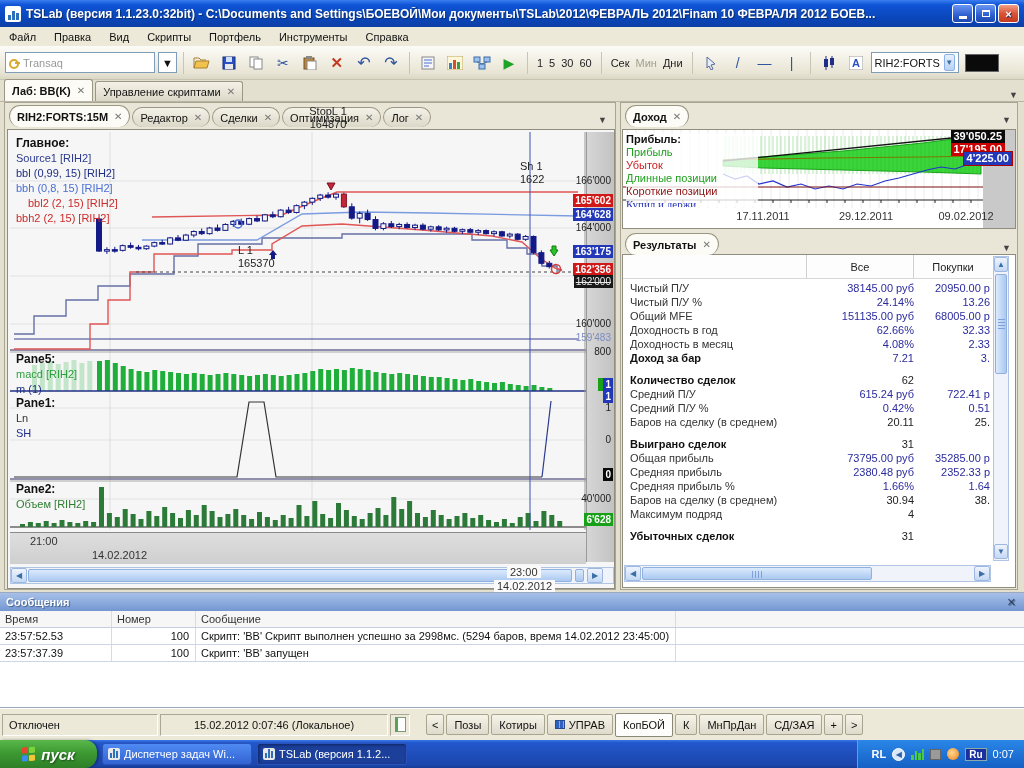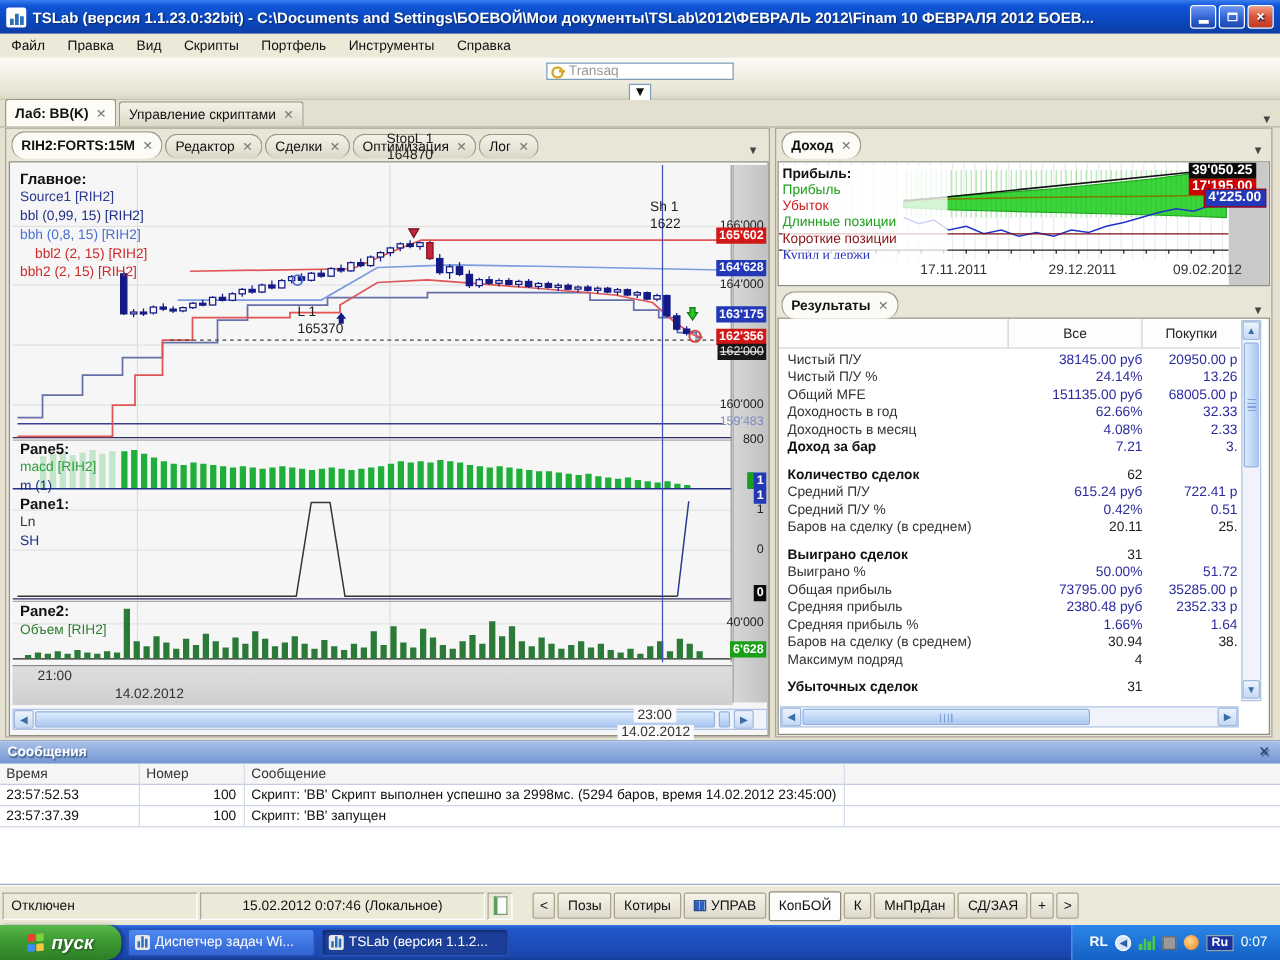--- a/index.html
+++ b/index.html
@@ -23,21 +23,21 @@
   .win-btn.close { background:linear-gradient(180deg,#f0a086,#dd5236 50%,#c23a20); }
   .win-btn .minglyph { display:block; width:8px; height:3px; background:#fff; margin-top:8px; }
   .win-btn .restglyph { display:block; width:8px; height:7px; border:1px solid #fff; border-top:2px solid #fff; }
 
   
   .menubar { position:absolute; left:0; top:27px; width:1024px; height:19px; background:#ece9d8;
     display:flex; align-items:center; }
   .menu-item { padding:2px 9px; }
   .toolbar { position:absolute; left:0; top:46px; width:1024px; height:34px;
     background:linear-gradient(180deg,#fcfbf7,#e9e5d5 80%,#dcd8c6); border-bottom:1px solid #c8c4b2;
-    display:flex; align-items:center; padding:4px 5px; gap:3px;flex-direction:column; }
+    display:flex; align-items:center; padding:16px 5px; gap:3px; }
   .combo { background:#fff; border:1px solid #7f9db9; height:21px; display:flex; align-items:center;
     padding:0 3px; }
   .combo .arrow-box { width:16px; height:17px; margin-left:4px;
     background:linear-gradient(180deg,#e7f0fc,#b8d2f2); border:1px solid #8cb0e8; border-radius:2px;
     display:flex; align-items:center; justify-content:center; color:#3a6ea5; font-size:8px; }
   .transaq-combo { width:150px; color:#999; }
   .key-glyph { width:10px; height:10px; margin-right:4px; position:relative; }
   .key-glyph:before { content:""; position:absolute; left:0; top:1px; width:6px; height:6px;
     border:2px solid #d8a92c; border-radius:50%; }
   .key-glyph:after { content:""; position:absolute; left:6px; top:4px; width:5px; height:2px; background:#d8a92c; }
@@ -696,21 +696,21 @@
         <div>L 1</div>
           <div>165370</div>
       </div>
       <div class="annot" style="left:512px;top:30px;width:64px;text-align:left">
         <div>Sh 1</div>
           <div>1622</div>
       </div>
 
       <div class="gutter" id="gutter">
           <span class="g-lab" style="top: 42px;">166'000</span>
-          <span class="g-lab bred" style="top: 50px;">165'602</span>
+          <span class="g-lab bred" style="top: 62px;">165'602</span>
           <span class="g-lab bblue" style="top: 76px;">164'628</span>
           <span class="g-lab" style="top: 89px;">164'000</span>
           <span class="g-lab bblue" style="top: 113px;">163'175</span>
           <span class="g-lab bred" style="top: 131px;">162'356</span>
           <span class="g-lab struck" style="top: 143px;">162'000</span>
           <span class="g-lab" style="top: 185px;">160'000</span>
           <span class="g-lab faint" style="top: 199px;">159'483</span>
           <span class="g-lab" style="top: 213px;">800</span>
           <span class="g-lab bbluegreen" style="top: 246px;">1</span>
           <span class="g-lab bblue" style="top: 258px;">1</span>
@@ -967,25 +967,20 @@
             <span class="r-all v-black">20.11</span>
             <span class="r-buys v-black">25.</span>
           </div>
           <div class="r-spacer"></div>
           <div class="r-row bold">
             <span class="r-label">Выиграно сделок</span>
             <span class="r-all v-black">31</span>
             <span class="r-buys v-black"></span>
           </div>
           <div class="r-row">
-            <span class="r-label">Выиграно %</span>
-            <span class="r-all v-blue">50.00%</span>
-            <span class="r-buys v-blue">51.72</span>
-          </div>
-          <div class="r-row">
             <span class="r-label">Общая прибыль</span>
             <span class="r-all v-blue">73795.00 руб</span>
             <span class="r-buys v-blue">35285.00 р</span>
           </div>
           <div class="r-row">
             <span class="r-label">Средняя прибыль</span>
             <span class="r-all v-blue">2380.48 руб</span>
             <span class="r-buys v-blue">2352.33 р</span>
           </div>
           <div class="r-row">

